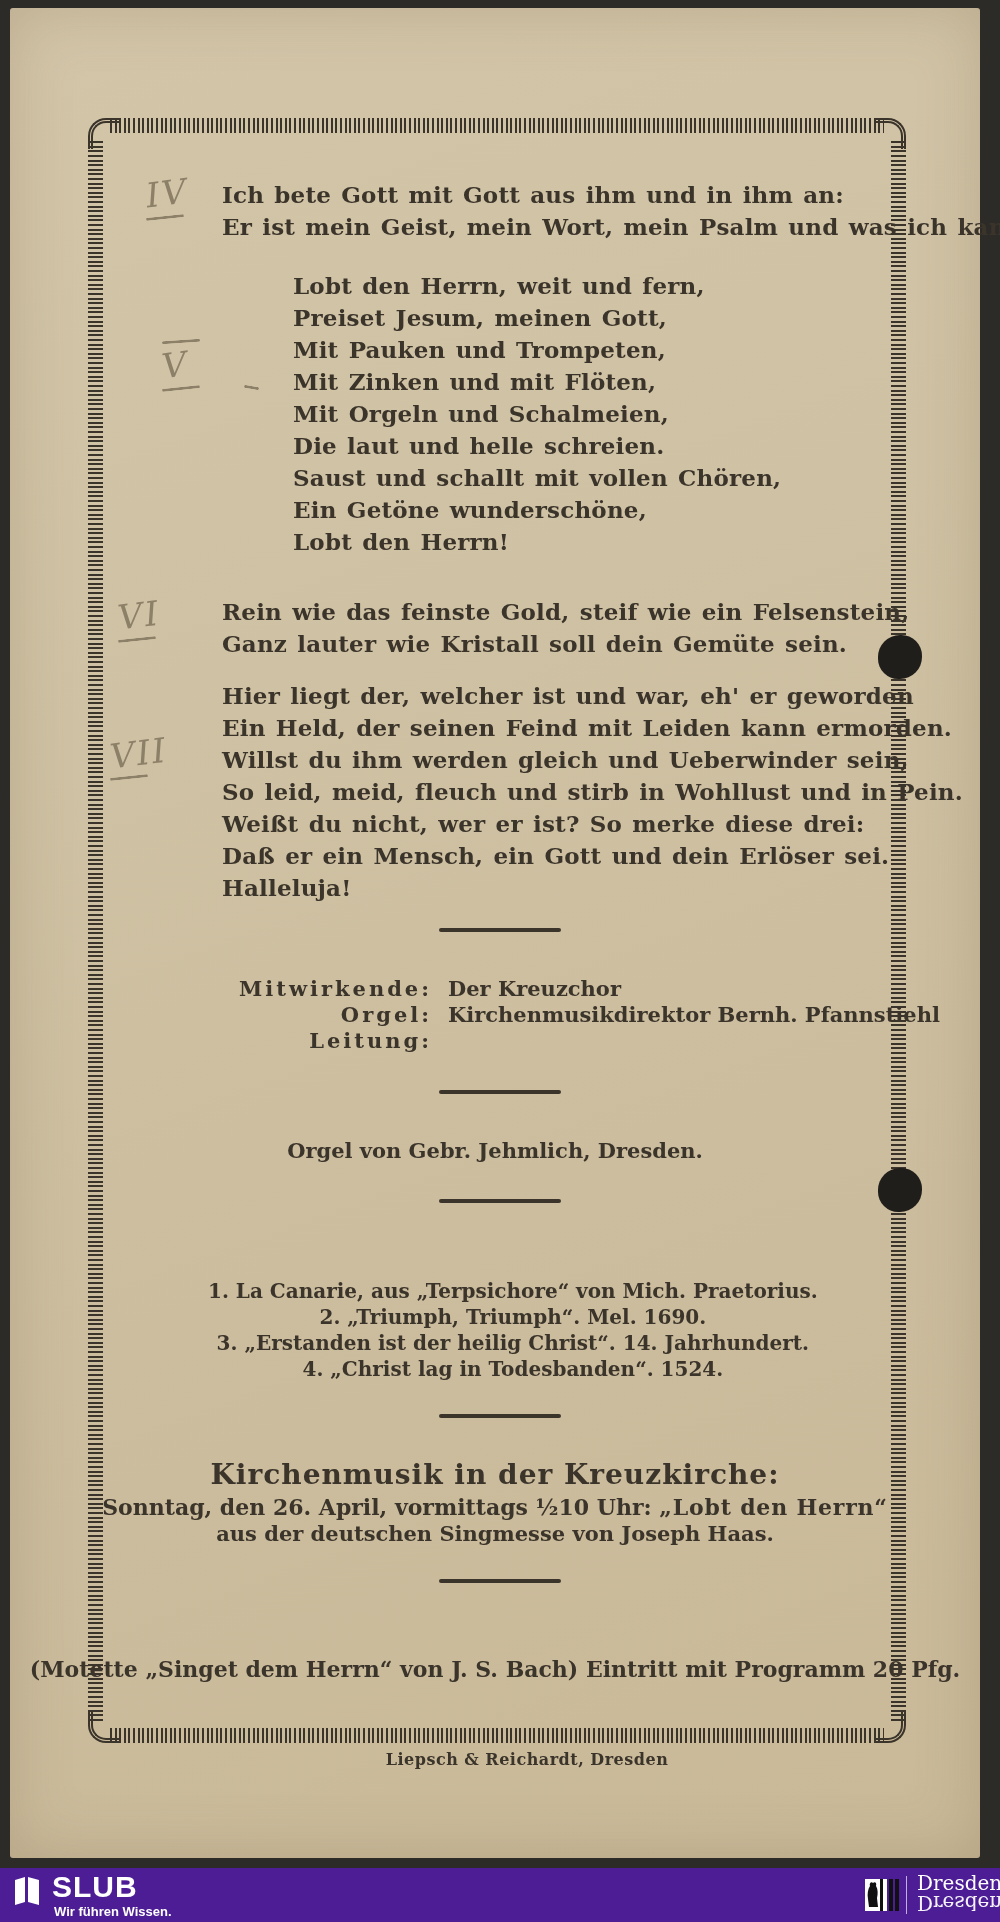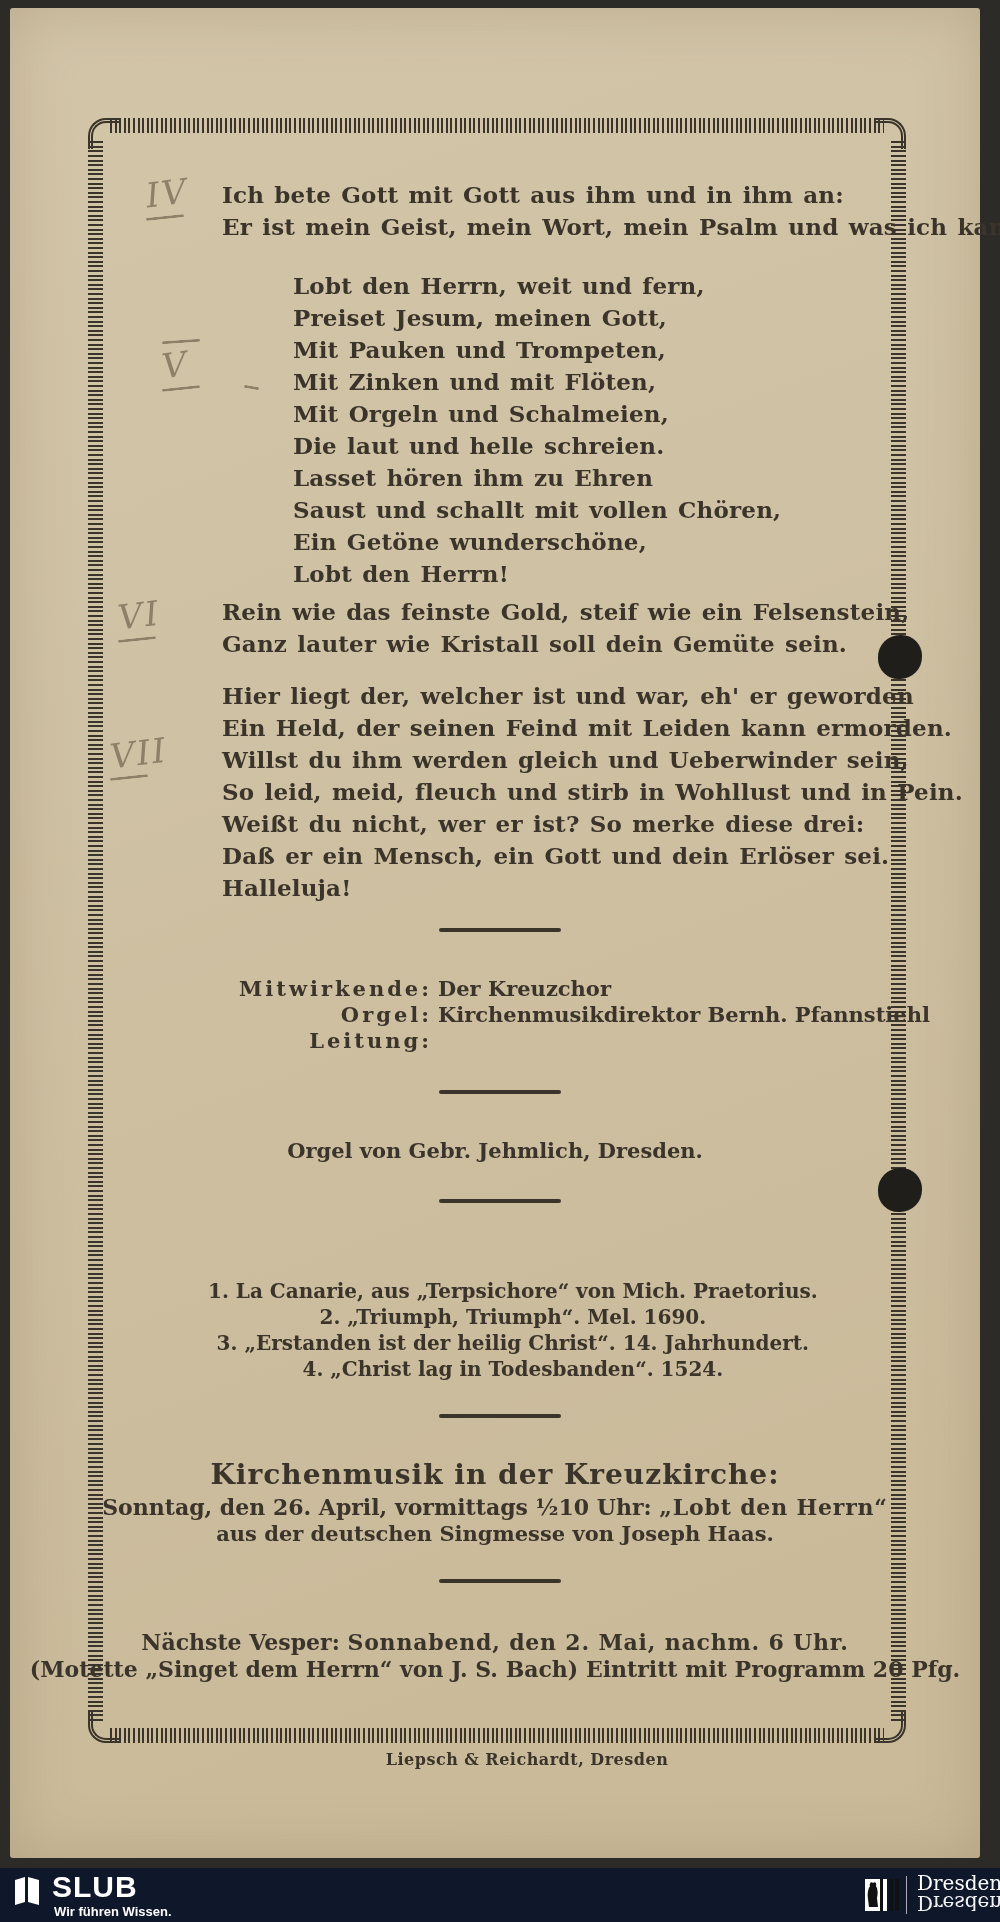--- a/index.html
+++ b/index.html
@@ -38,33 +38,33 @@
   
   .pmark{position:absolute;color:#8c8069;}
   .pmark .num{display:block;font-style:italic;font-size:34px;line-height:34px;font-weight:400;transform:rotate(-7deg);letter-spacing:2px;}
   .pmark .bar{display:block;width:38px;border-top:3px solid #8c8069;border-radius:2px;}
   .pmark .bar.under{margin-top:6px;transform:rotate(-6deg);}
   .pmark .bar.over{margin-bottom:4px;transform:rotate(-4deg);}
   .pdash{position:absolute;width:15px;border-top:3px solid #8c8069;transform:rotate(10deg);border-radius:2px;}
   
   .divider{position:absolute;left:429px;width:122px;height:4px;background:#3b342a;border-radius:2px;}
   
-  .credits{position:absolute;left:170px;top:968px;display:grid;grid-template-columns:252px auto;column-gap:6px;}
+  .credits{position:absolute;left:170px;top:968px;display:grid;grid-template-columns:252px auto;column-gap:16px;}
   .credits .lbl{font-size:21px;line-height:26px;text-align:right;letter-spacing:3px;}
   .credits .val{font-size:21px;line-height:26px;white-space:nowrap;}
   
   .cline{position:absolute;left:0;width:100%;text-align:center;}
   .sperr{letter-spacing:4px;}
   .list{position:absolute;left:198px;top:1270px;}
   .list .item{font-size:20px;line-height:26px;text-align:center;}
   .km-title{font-size:28px;letter-spacing:1px;}
   
   .imprint{font-size:16px;letter-spacing:.5px;}
   
-  .footer{position:absolute;left:0;bottom:0;width:1000px;height:54px;background:#0f172a;
+  .footer{position:absolute;left:0;bottom:0;width:1000px;height:54px;background:#4c1d95;
     font-family:"Liberation Sans", sans-serif;color:#fff;}
   .slub-group{position:absolute;left:0;top:0;height:54px;width:240px;}
   .book-icon{position:absolute;left:13px;top:8px;}
   .slub-word{position:absolute;left:52px;top:2px;font-size:30px;font-weight:700;letter-spacing:1px;}
   .slub-tagline{position:absolute;left:54px;top:36px;font-size:13px;font-weight:700;}
   .dresden-group{position:absolute;right:0;top:0;height:54px;width:135px;}
   .arms-icon{position:absolute;left:0;top:11px;}
   .dd-sep{position:absolute;left:41px;top:8px;width:1px;height:38px;background:rgba(255,255,255,.65);}
   .dd-word{position:absolute;left:52px;top:5px;font-family:"DejaVu Serif",serif;font-size:20px;line-height:20px;}
   .dd-mirror{position:absolute;left:52px;top:25px;font-family:"DejaVu Serif",serif;font-size:20px;line-height:20px;transform:scaleY(-1);opacity:.95;}
@@ -112,21 +112,20 @@
     <div class="line">Er ist mein Geist, mein Wort, mein Psalm und was ich kann.</div>
   </div>
 
   <div class="stanza frak" style="left:283px;top:262px;">
     <div class="line">Lobt den Herrn, weit und fern,</div>
     <div class="line">Preiset Jesum, meinen Gott,</div>
     <div class="line">Mit Pauken und Trompeten,</div>
     <div class="line">Mit Zinken und mit Flöten,</div>
     <div class="line">Mit Orgeln und Schalmeien,</div>
     <div class="line">Die laut und helle schreien.</div>
-    <div class="line">Lasset hören ihm zu Ehren</div>
     <div class="line">Saust und schallt mit vollen Chören,</div>
     <div class="line">Ein Getöne wunderschöne,</div>
     <div class="line">Lobt den Herrn!</div>
   </div>
 
   <div class="stanza frak" style="left:212px;top:588px;">
     <div class="line">Rein wie das feinste Gold, steif wie ein Felsenstein,</div>
     <div class="line">Ganz lauter wie Kristall soll dein Gemüte sein.</div>
   </div>
 
@@ -165,21 +164,20 @@
   </div>
 
   <div class="divider" style="top:1406px;"></div>
 
   <div class="cline frak km-title" style="top:1450px;">Kirchenmusik in der Kreuzkirche:</div>
   <div class="cline frak" style="top:1486px;font-size:22px;"><span>Sonntag, den 26. April, vormittags ½10 Uhr: </span><span style="letter-spacing:.8px;">„Lobt den Herrn“</span></div>
   <div class="cline frak" style="top:1513px;font-size:21px;">aus der deutschen Singmesse von Joseph Haas.</div>
 
   <div class="divider" style="top:1571px;"></div>
 
-  <div class="cline frak" style="top:1621px;font-size:22px;"><span>Nächste Vesper: </span><span style="letter-spacing:.8px;">Sonnabend, den 2. Mai, nachm. 6 Uhr.</span></div>
   <div class="cline frak" style="top:1648px;font-size:22px;">(Motette „Singet dem Herrn“ von J. S. Bach) Eintritt mit Programm 20 Pfg.</div>
 
   <div class="cline frak imprint" style="top:1742px;padding-left:32px;">Liepsch &amp; Reichardt, Dresden</div>
 </div>
 
 <div class="footer">
   <div class="slub-group">
     <span class="book-icon">
       <svg width="28" height="30" viewBox="0 0 28 30">
         <path d="M2 4 L12 1 L12 26 L2 29 Z" fill="#ffffff"></path>

